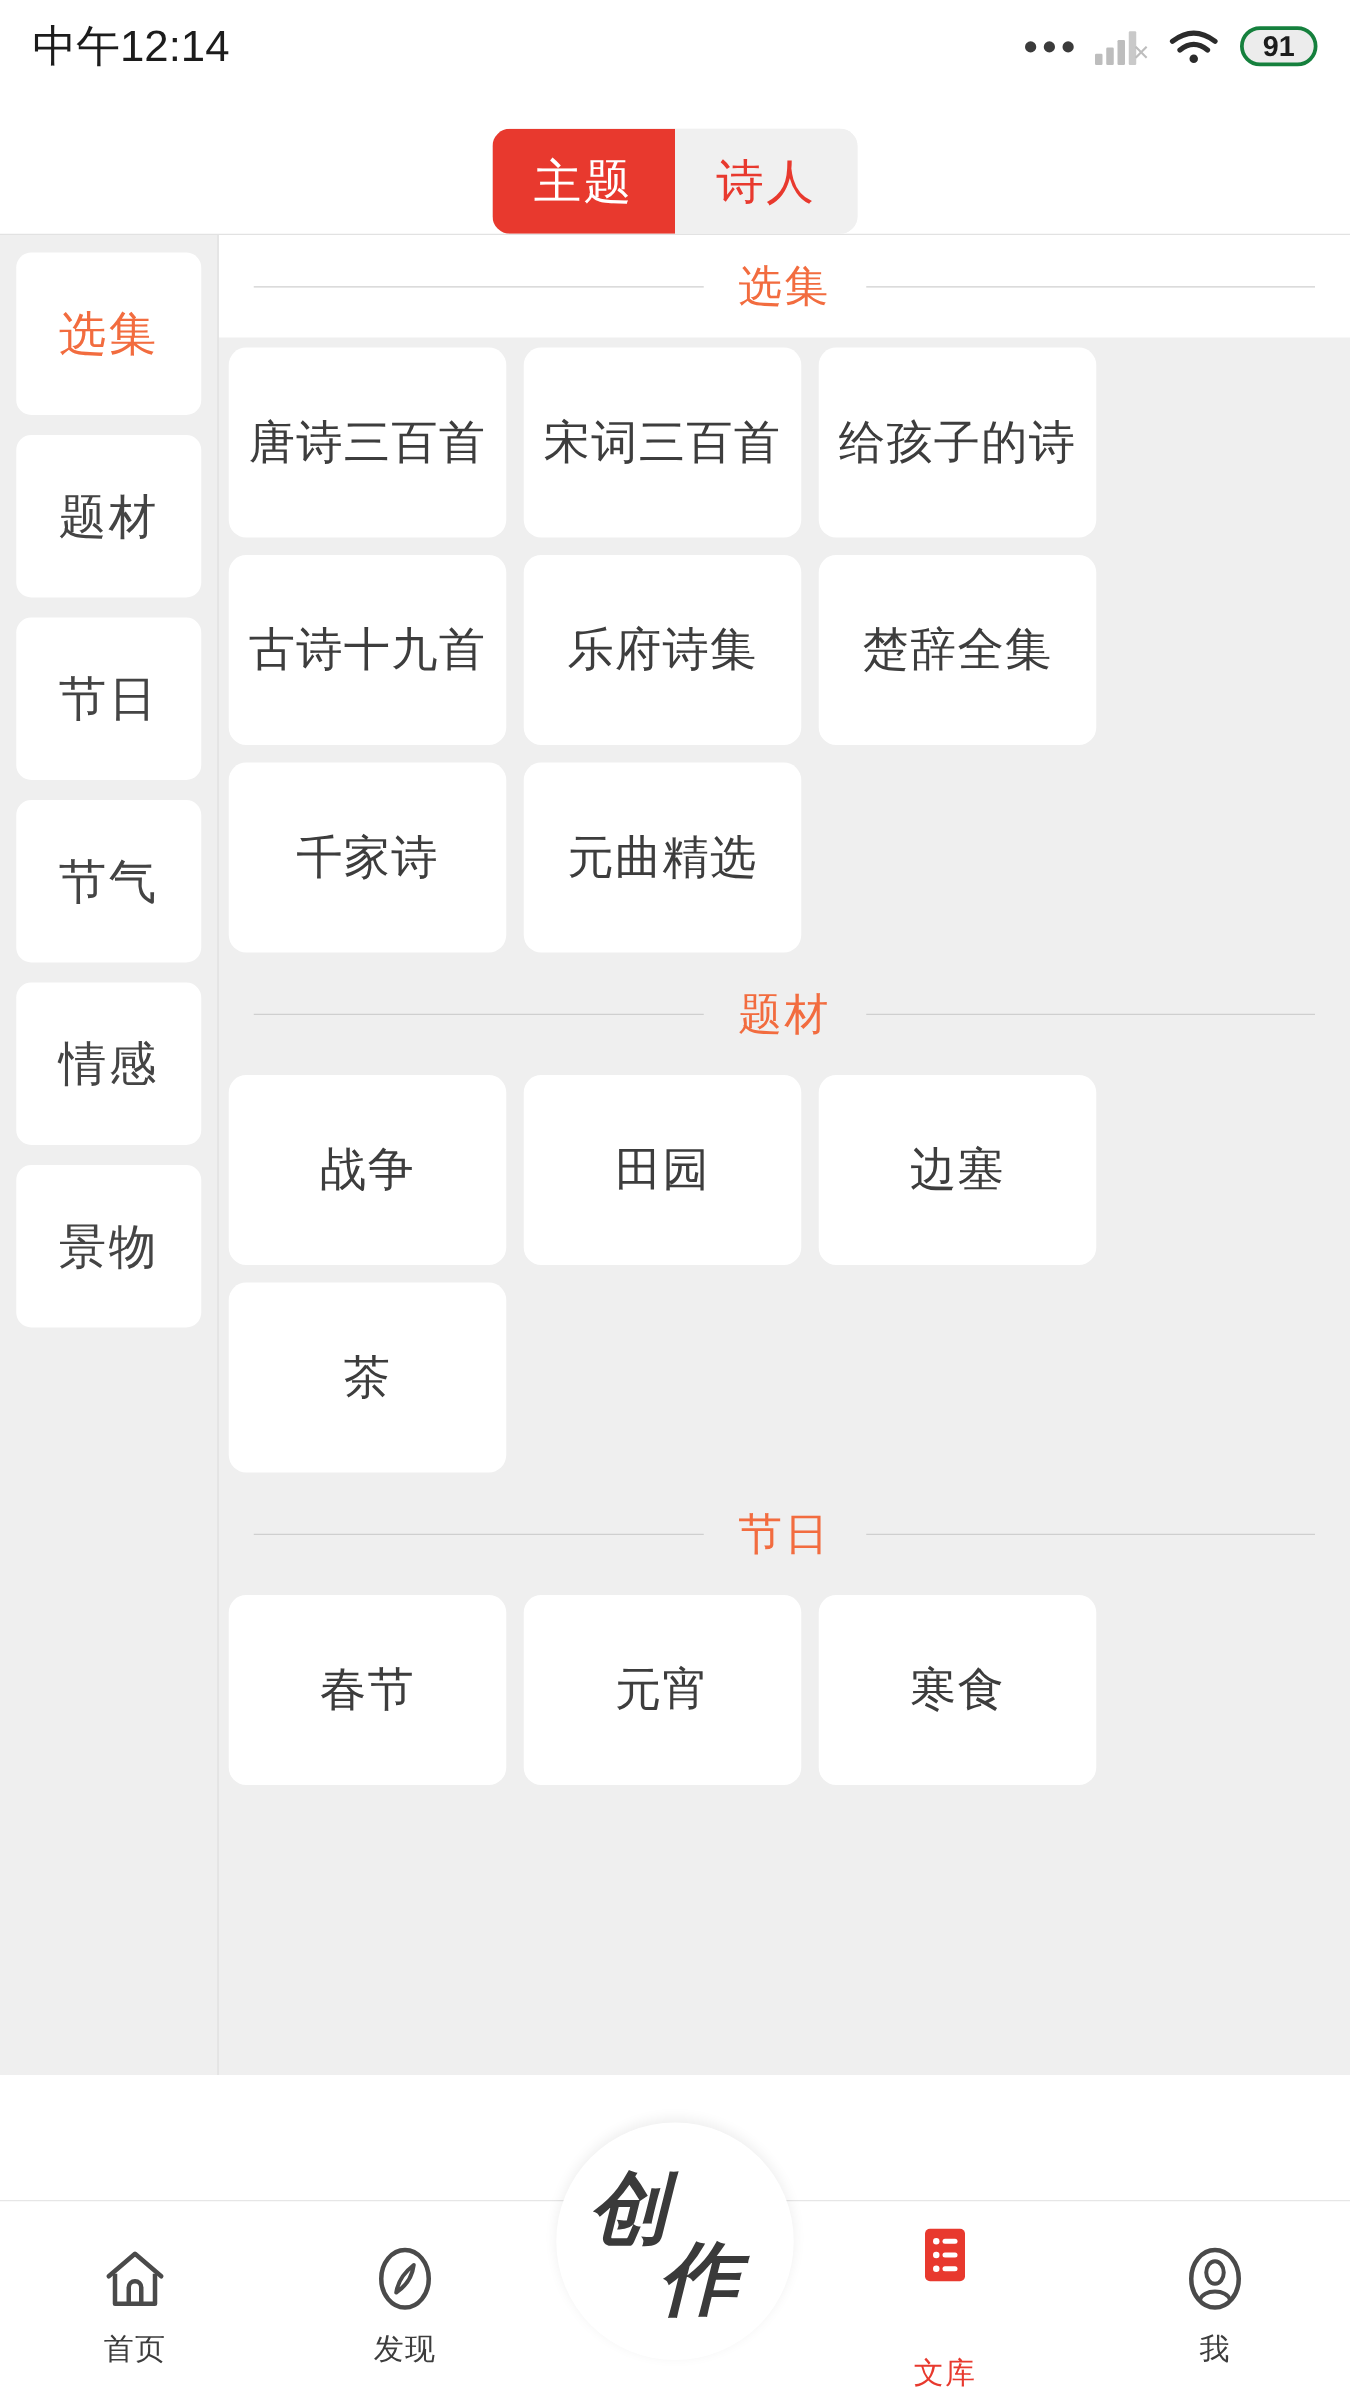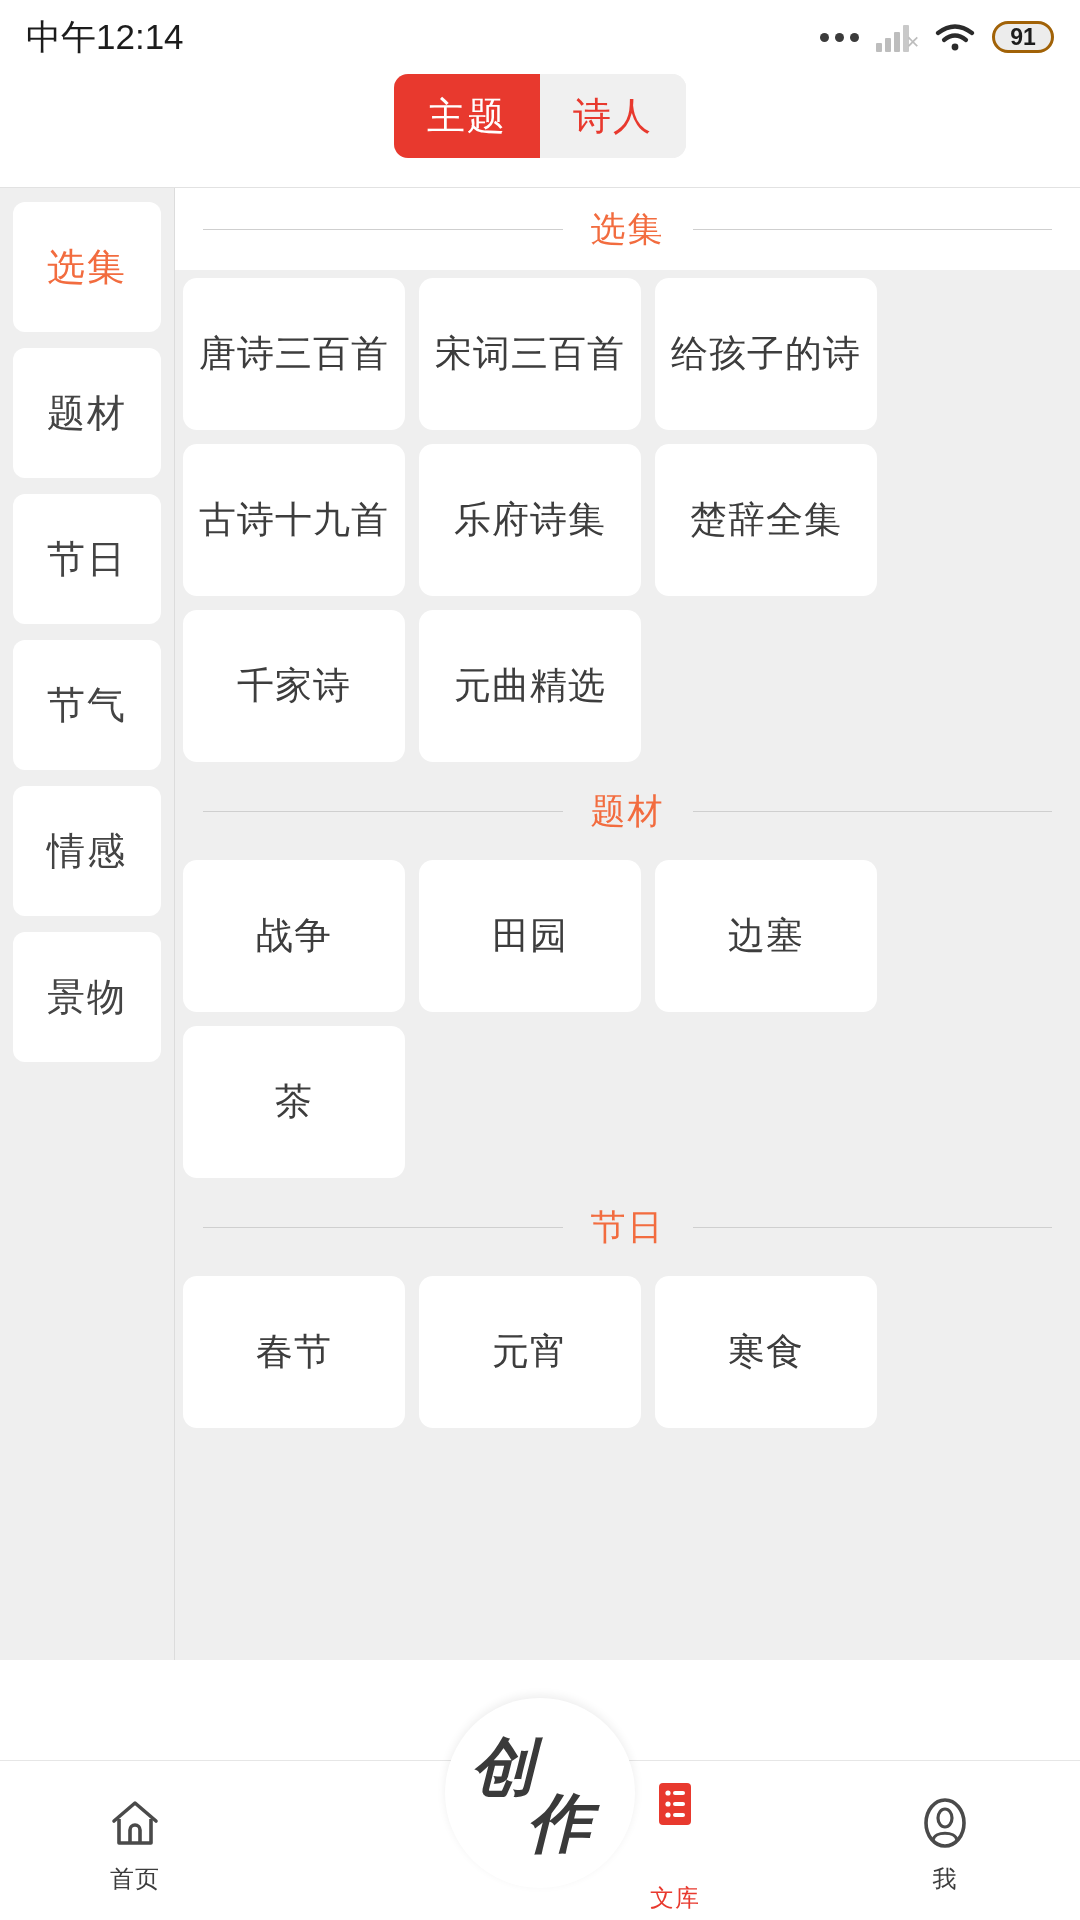--- a/index.html
+++ b/index.html
@@ -26,31 +26,31 @@
   .dots i{ display:block; width:9px; height:9px; border-radius:50%; background:#3b3b3b; }
   .signal{ position:relative; width:42px; height:30px; }
   .signal b{ position:absolute; bottom:0; display:block; background:#bdbdbd; border-radius:1px; }
   .signal b:nth-child(1){ left:0;  width:6px; height:9px; }
   .signal b:nth-child(2){ left:9px; width:6px; height:14px; }
   .signal b:nth-child(3){ left:18px;width:6px; height:20px; }
   .signal b:nth-child(4){ left:27px;width:6px; height:27px; background:#c9c9c9; }
   .signal .xm{ position:absolute; right:-2px; bottom:1px; font-size:17px; color:#bdbdbd; line-height:1; font-weight:bold;}
   .wifi{ width:40px; height:30px; }
   .batt{
-    width:62px; height:32px; border:3px solid #a16207; border-radius:16px;
+    width:62px; height:32px; border:3px solid #15803d; border-radius:16px;
     display:flex; align-items:center; justify-content:center;
     background:#ececec;
     text-align:center;
   }
   .batt span{ font-size:23px; color:#1c1c1c; font-weight:bold; line-height:1; }
 
   
   .topbar{
     height:113px; background:#ffffff;
-    display:flex; align-items:flex-start; justify-content:center;
+    display:flex; align-items:flex-end; justify-content:center;
   }
   .segment{
     display:flex; height:84px; border-radius:14px; overflow:hidden;
     background:#f0f0f0;
   }
   .seg-btn{
     width:146px; display:flex; align-items:center; justify-content:center;
     font-size:38px; color:#e8392e; background:#f0f0f0;
     letter-spacing:2px;
   }
@@ -232,20 +232,29 @@
     <div class="nav-ico">
       <svg viewBox="0 0 56 56" width="56" height="56">
         <path d="M7 26 L28 8 L49 26" stroke="#4a4a4a" stroke-width="3.6" fill="none" stroke-linecap="round" stroke-linejoin="round"></path>
         <path d="M12 24 V48 H44 V24" stroke="#4a4a4a" stroke-width="3.6" fill="none" stroke-linejoin="round"></path>
         <path d="M23 48 V35 a5 5 0 0 1 10 0 V48" stroke="#4a4a4a" stroke-width="3.6" fill="none"></path>
       </svg>
     </div>
     <div class="nav-lbl">首页</div>
   </div>
 
+  <div class="nav-item">
+    <div class="nav-ico">
+      <svg viewBox="0 0 56 56" width="56" height="56">
+        <ellipse cx="28" cy="28" rx="19" ry="23" stroke="#4a4a4a" stroke-width="3.6" fill="none"></ellipse>
+        <path d="M35 17 C26 24 22 32 21 39 C30 33 34 25 35 17 Z" stroke="#4a4a4a" stroke-width="3.2" fill="none" stroke-linejoin="round"></path>
+      </svg>
+    </div>
+    <div class="nav-lbl">发现</div>
+  </div>
 
   <div class="nav-item spacer"></div>
 
   <div class="nav-item active">
     <div class="nav-ico">
       <svg viewBox="0 0 56 56" width="56" height="56">
         <rect x="12" y="7" width="32" height="42" rx="4" fill="#e8392e"></rect>
         <circle cx="21" cy="17" r="2.6" fill="#ffffff"></circle>
         <circle cx="21" cy="28" r="2.6" fill="#ffffff"></circle>
         <circle cx="21" cy="39" r="2.6" fill="#ffffff"></circle>

